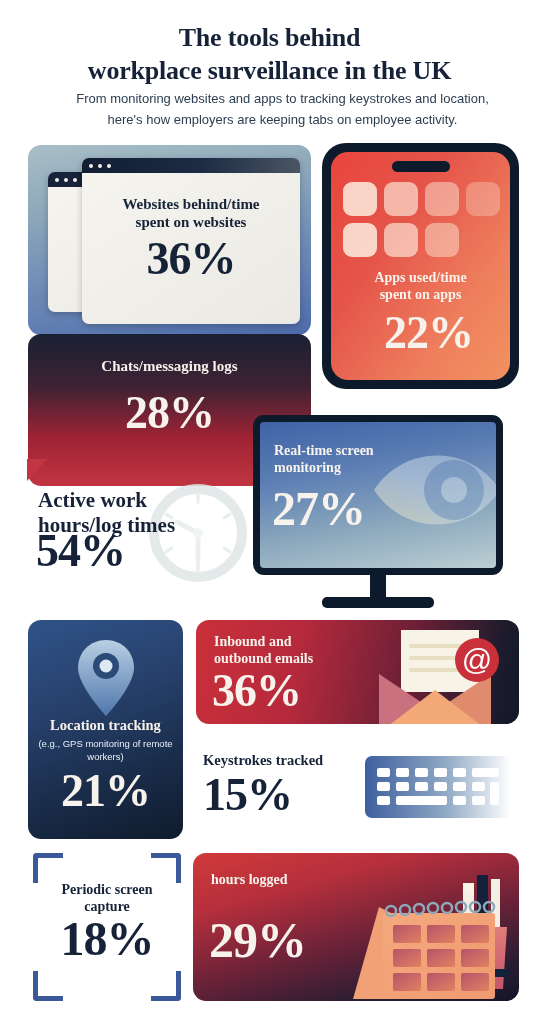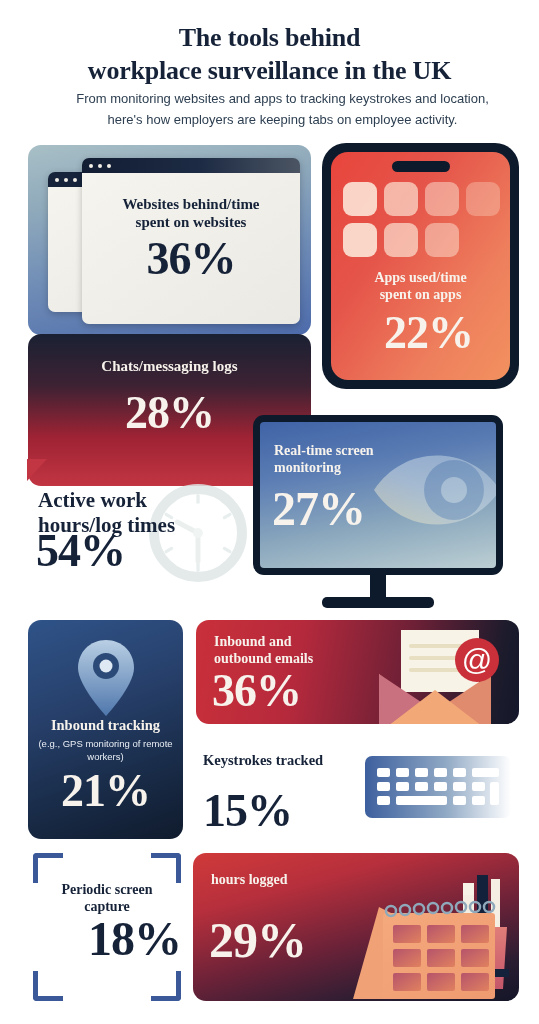--- a/index.html
+++ b/index.html
@@ -242,37 +242,37 @@
     background: linear-gradient(100deg,#c9303a 0%, #b5293c 32%, #6e2036 64%, #1b1b2c 92%, #14172a 100%);
     overflow: hidden;
   }
   #emails-label { position: absolute; left: 18px; top: 13px; font-size: 14px; line-height: 1.22; }
   #emails-pct { position: absolute; left: 16px; top: 48px; font-size: 46px; }
   #envelope { position: absolute; right: 18px; top: 8px; width: 132px; height: 105px; }
 
   
   #block-keystrokes { position: absolute; left: 203px; top: 752px; width: 310px; height: 72px; }
   #keystrokes-label { position: absolute; left: 0; top: 0; font-size: 14.5px; }
-  #keystrokes-pct { position: absolute; left: 0; top: 20px; font-size: 46px; margin-top: 16px; }
+  #keystrokes-pct { position: absolute; left: 0; top: 20px; font-size: 46px; }
   #keyboard-icon { position: absolute; left: 162px; top: 4px; width: 146px; height: 62px; }
 
   
   #block-capture { position: absolute; left: 33px; top: 853px; width: 148px; height: 148px; }
   .bracket { position: absolute; width: 30px; height: 30px; border: 5px solid #3b5998; }
   .bracket.tl { left: 0; top: 0; border-right: none; border-bottom: none; border-radius: 4px 0 0 0; }
   .bracket.tr { right: 0; top: 0; border-left: none; border-bottom: none; border-radius: 0 4px 0 0; }
   .bracket.bl { left: 0; bottom: 0; border-right: none; border-top: none; border-radius: 0 0 0 4px; }
   .bracket.br { right: 0; bottom: 0; border-left: none; border-top: none; border-radius: 0 0 4px 0; }
   #capture-label {
     position: absolute; left: 8px; top: 28px; width: 132px;
     text-align: center; font-size: 14px; line-height: 1.22;
   }
   #capture-pct {
     position: absolute; left: 0; top: 62px; width: 148px;
-    text-align: right; font-size: 48px;
+    text-align: center; font-size: 48px;
   }
 
   
   #card-productive {
     position: absolute;
     left: 193px; top: 853px;
     width: 326px; height: 148px;
     border-radius: 13px;
     background: linear-gradient(165deg,#d03a3a 0%, #b62f3c 26%, #6c2238 56%, #2a1d32 82%, #141528 100%);
     overflow: hidden;
@@ -398,21 +398,21 @@
       <defs>
         <linearGradient id="pinGrad" x1="0" y1="0" x2="0" y2="1">
           <stop offset="0%" stop-color="#b9cfe4"></stop>
           <stop offset="100%" stop-color="#4f77ac"></stop>
         </linearGradient>
       </defs>
       <path d="M31 2 C15 2 3 14 3 30 C3 48 31 78 31 78 C31 78 59 48 59 30 C59 14 47 2 31 2 Z" fill="url(#pinGrad)"></path>
       <circle cx="31" cy="28" r="13" fill="#2c4a78"></circle>
       <circle cx="31" cy="28" r="6.5" fill="#dfe9f3"></circle>
     </svg>
-    <div class="lbl light-txt" id="location-label">Inbound tracking</div>
+    <div class="lbl light-txt" id="location-label">Location tracking</div>
     <div id="location-sub">(e.g., GPS monitoring of remote workers)</div>
     <div class="pct light-txt" id="location-pct">21%</div>
   </div>
 
   <div id="card-emails">
     <div class="lbl light-txt" id="emails-label">
       <div>Inbound and</div>
       <div>outbound emails</div>
     </div>
     <div class="pct light-txt" id="emails-pct">36%</div>

